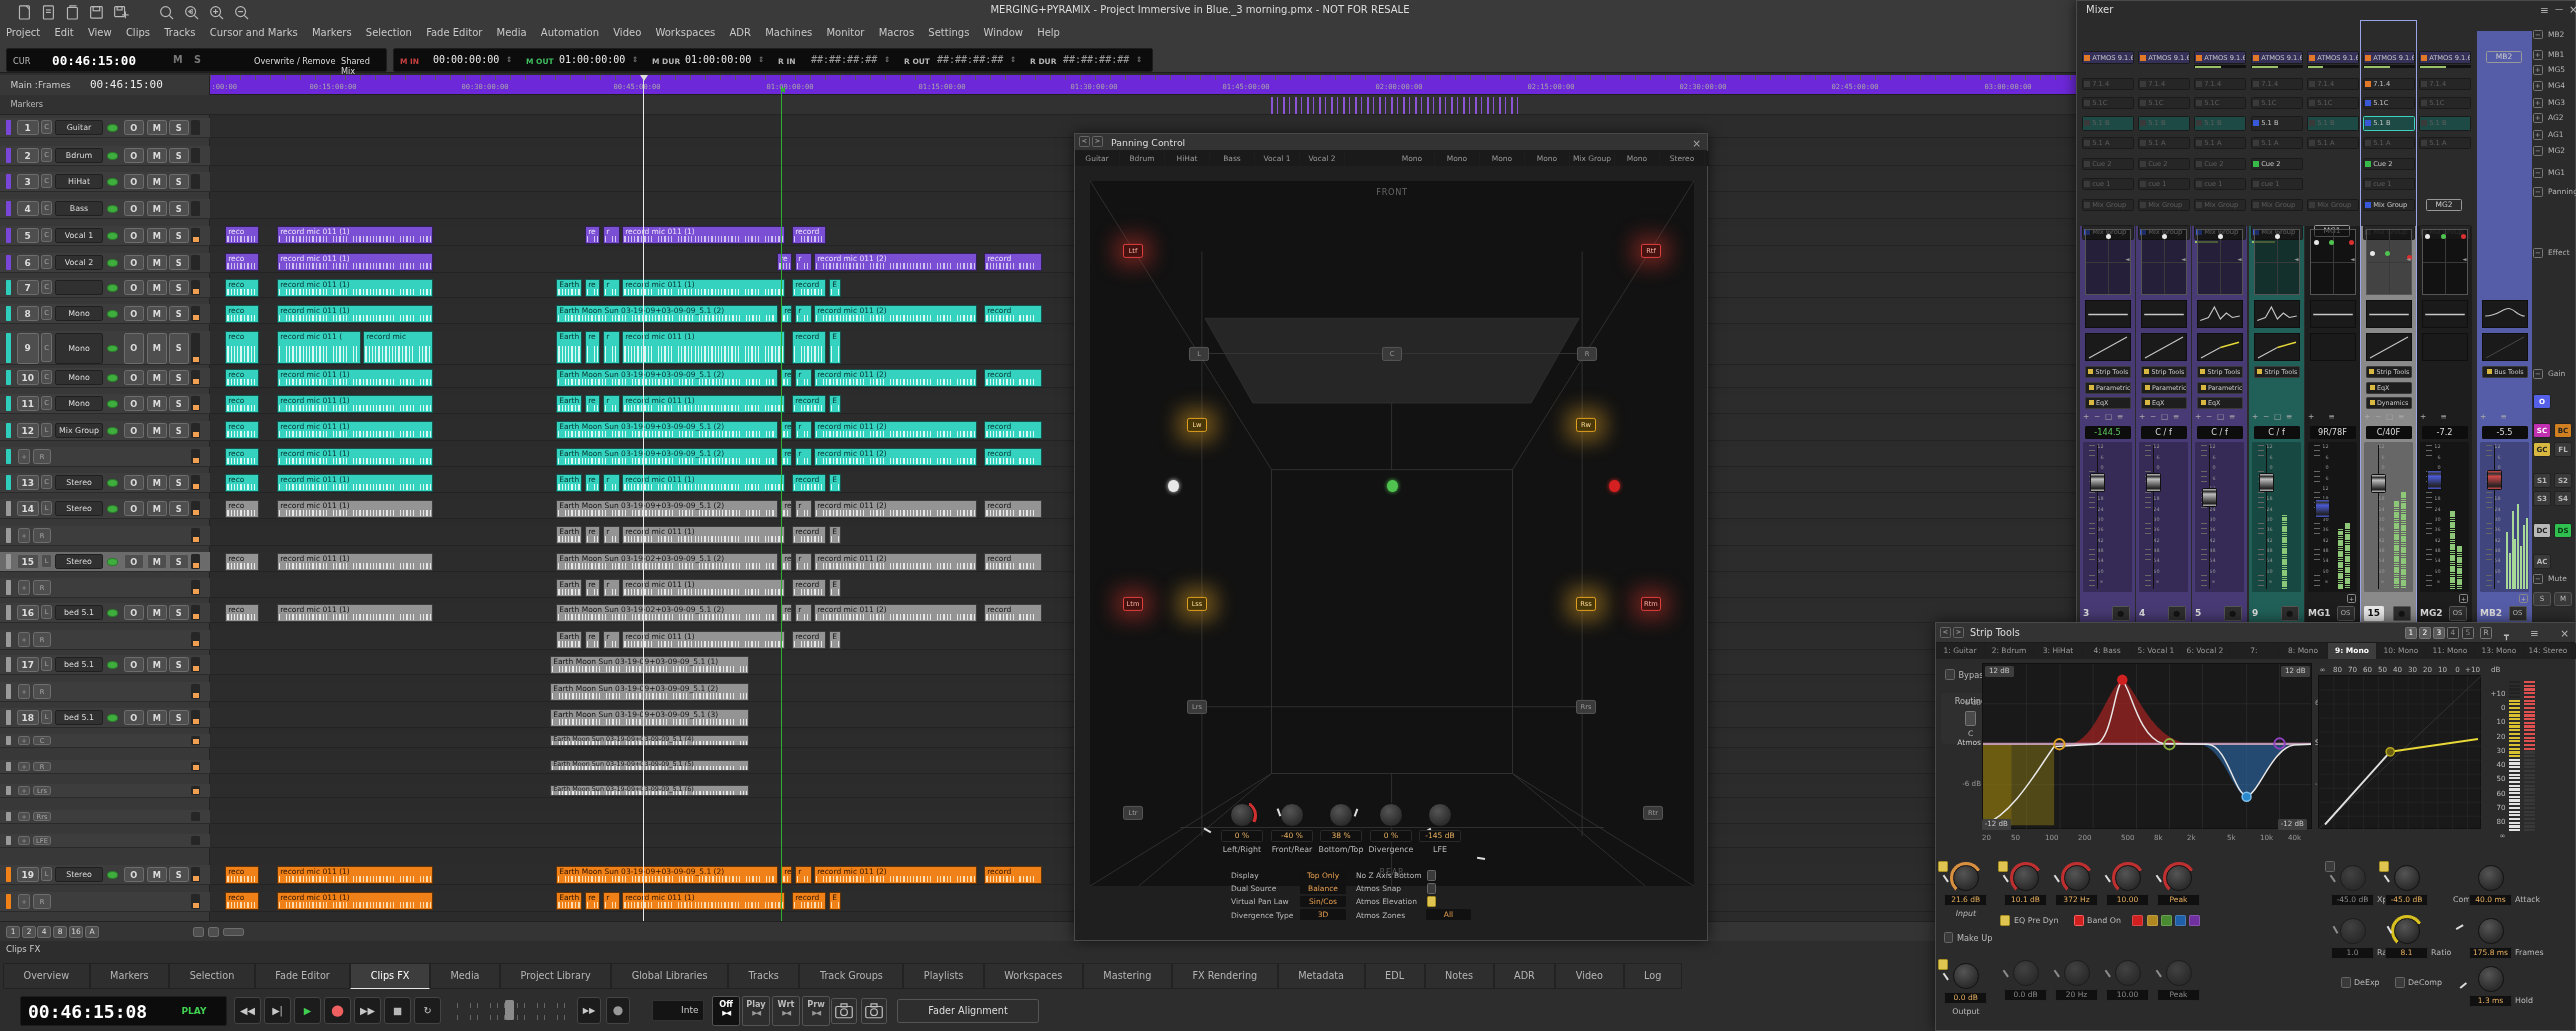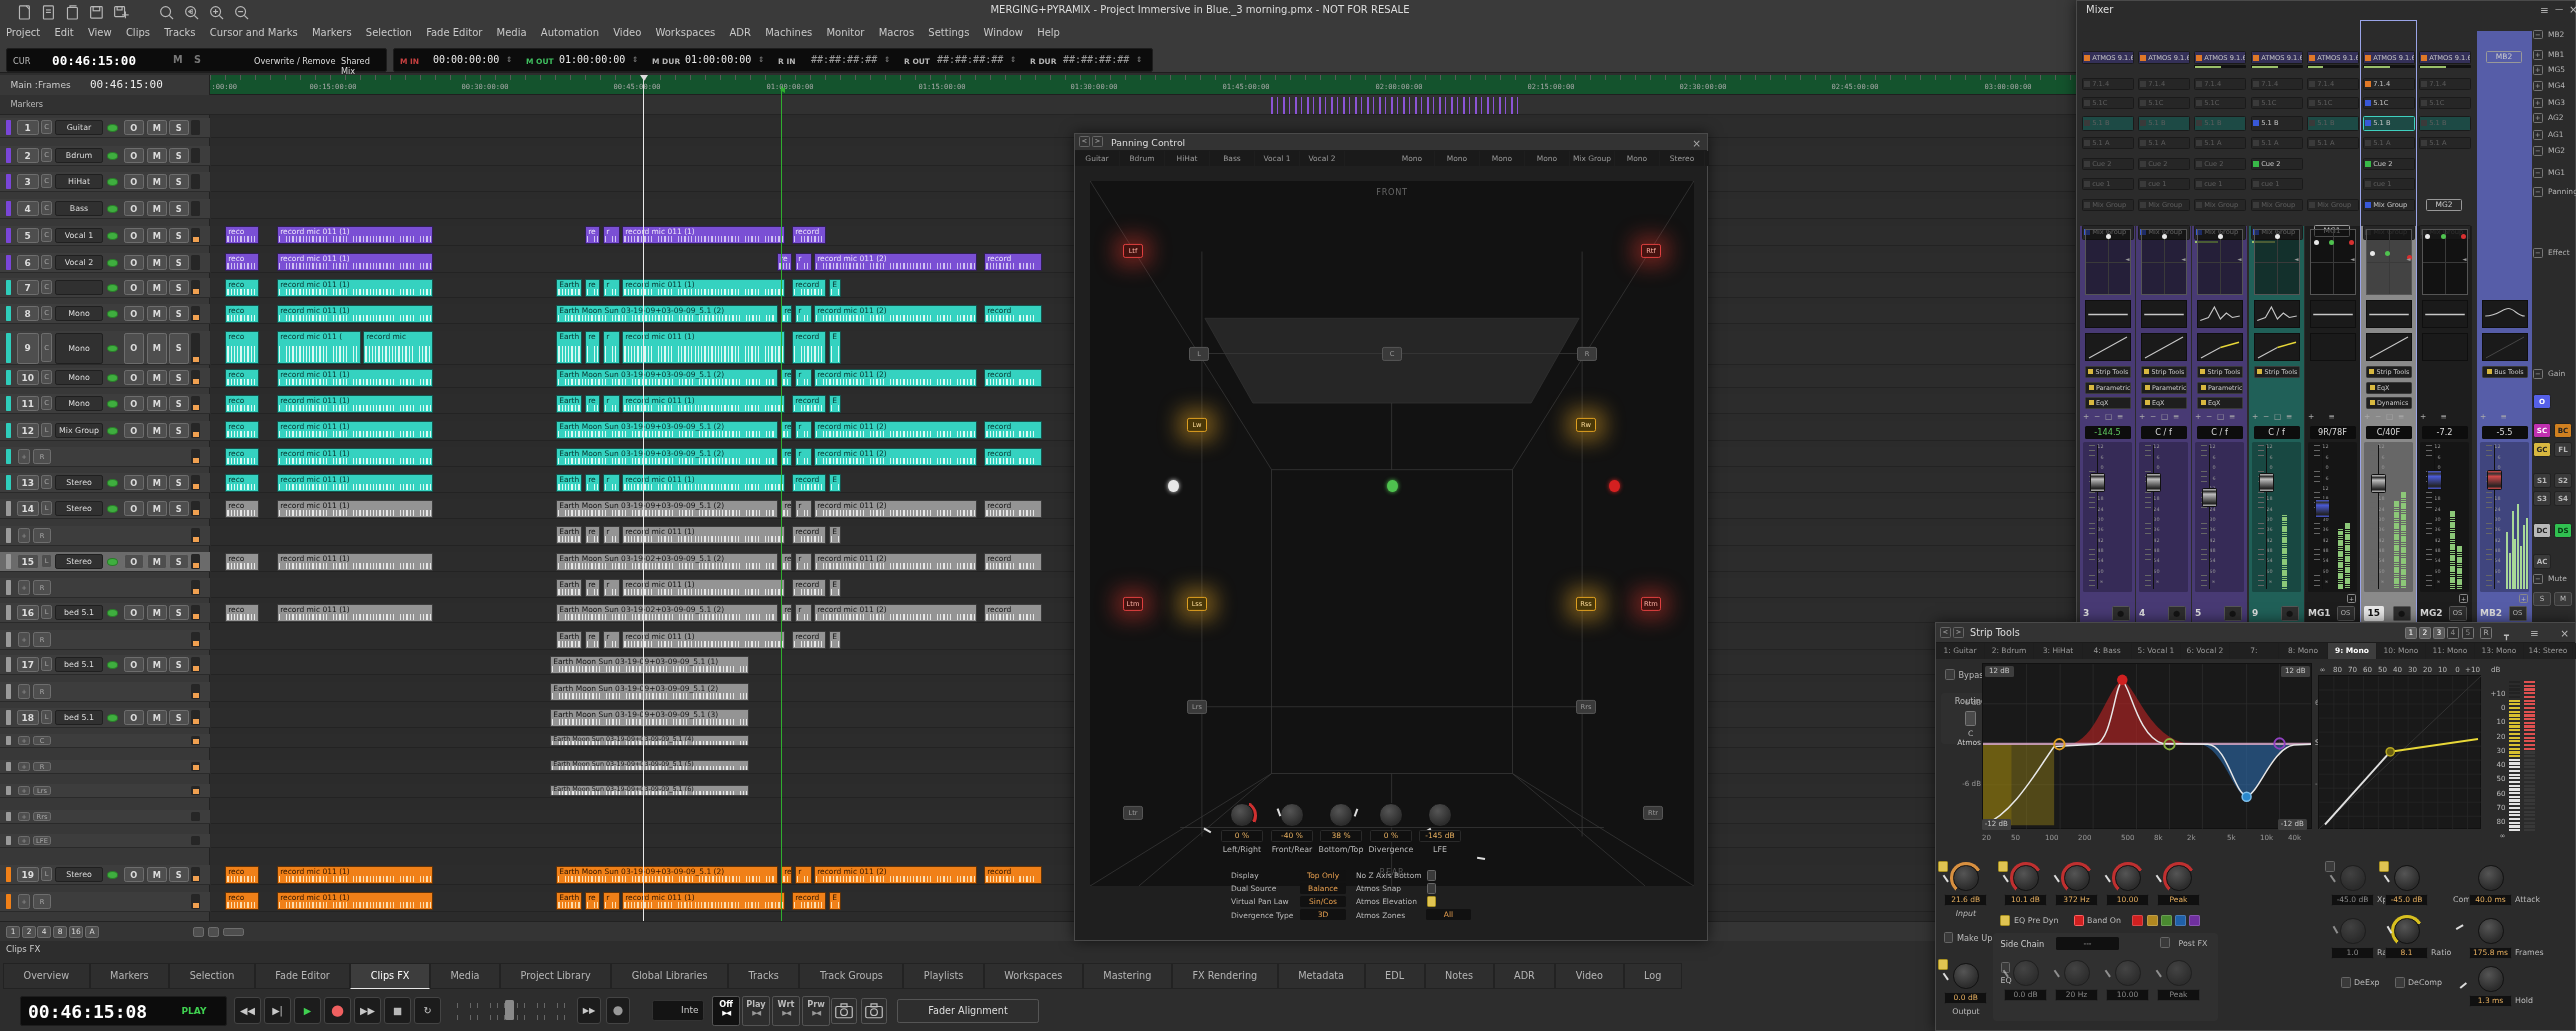--- a/index.html
+++ b/index.html
@@ -112,21 +112,21 @@
         <div style="position: absolute; left: 616px; top: 6px; font-size: 7.5px; color: rgb(136, 136, 136);">⇕</div>
         <div style="position: absolute; left: 636px; top: 7.5px; font-size: 7.5px; color: rgb(181, 181, 181); font-weight: bold;">R DUR</div>
         <div class="mono" style="position: absolute; left: 669px; top: 5.2px; font-size: 10px; color: rgb(153, 153, 153);">##:##:##:##</div>
         <div style="position: absolute; left: 742px; top: 6px; font-size: 7.5px; color: rgb(136, 136, 136);">⇕</div>
       </div>
     </div>
 </div>
 
 <div class="abs" id="timeline" style="left:0;top:75px;width:2076px;height:866px;background:#2b2b2b">
     <div style="position: absolute; left: 0px; top: 0px; width: 210px; height: 866px; background: rgb(56, 56, 56); border-right: 0.7px solid rgb(34, 34, 34);"></div>
-    <div style="position: absolute; left: 210px; top: 0px; width: 1866px; height: 20px; background: #14532d; border-bottom: 0.7px solid rgb(31, 31, 31);">
+    <div style="position: absolute; left: 210px; top: 0px; width: 1866px; height: 20px; background: #6d28d9; border-bottom: 0.7px solid rgb(31, 31, 31);">
       <div style="position: absolute; left: 0px; top: 0px; right: 0px; height: 4.5px; background: repeating-linear-gradient(90deg, rgb(90, 90, 90) 0px, rgb(90, 90, 90) 0.7px, transparent 0.7px, transparent 15px);"></div>
       <div class="mono" style="position: absolute; left: 1.5px; top: 6.7px; width: 60px; text-align: left; font-size: 7.1px; color: rgb(170, 170, 170);">:00:00</div>
       <div class="mono" style="position: absolute; left: 93px; top: 6.7px; width: 60px; text-align: center; font-size: 7.1px; color: rgb(170, 170, 170);">00:15:00:00</div>
       <div class="mono" style="position: absolute; left: 245px; top: 6.7px; width: 60px; text-align: center; font-size: 7.1px; color: rgb(170, 170, 170);">00:30:00:00</div>
       <div class="mono" style="position: absolute; left: 397px; top: 6.7px; width: 60px; text-align: center; font-size: 7.1px; color: rgb(170, 170, 170);">00:45:00:00</div>
       <div class="mono" style="position: absolute; left: 550px; top: 6.7px; width: 60px; text-align: center; font-size: 7.1px; color: rgb(170, 170, 170);">01:00:00:00</div>
       <div class="mono" style="position: absolute; left: 702px; top: 6.7px; width: 60px; text-align: center; font-size: 7.1px; color: rgb(170, 170, 170);">01:15:00:00</div>
       <div class="mono" style="position: absolute; left: 854px; top: 6.7px; width: 60px; text-align: center; font-size: 7.1px; color: rgb(170, 170, 170);">01:30:00:00</div>
       <div class="mono" style="position: absolute; left: 1006px; top: 6.7px; width: 60px; text-align: center; font-size: 7.1px; color: rgb(170, 170, 170);">01:45:00:00</div>
       <div class="mono" style="position: absolute; left: 1159px; top: 6.7px; width: 60px; text-align: center; font-size: 7.1px; color: rgb(170, 170, 170);">02:00:00:00</div>
@@ -1765,28 +1765,20 @@
     <div class="badge" style="position: absolute; left: 221px; top: 271px; width: 43px; height: 12px;">Peak</div>
     <div class="chk on" style="position: absolute; left: 64px; top: 292px; width: 9.7px; height: 11.2px;"></div>
     <div style="position: absolute; left: 78px; top: 293px; width: 52px; height: 10.5px; font-size: 7.9px; color: rgb(187, 187, 187);">EQ Pre Dyn</div>
     <div class="chk red" style="position: absolute; left: 138px; top: 292px; width: 9.7px; height: 11.2px;"></div>
     <div style="position: absolute; left: 151px; top: 293px; width: 42px; height: 10.5px; font-size: 7.9px; color: rgb(187, 187, 187);">Band On</div>
     <div style="position: absolute; left: 196px; top: 292px; width: 10.5px; height: 11.2px; background: rgb(208, 32, 32); border-radius: 1.5px; border: 0.7px solid rgba(255, 255, 255, 0.18);"></div>
     <div style="position: absolute; left: 211px; top: 292px; width: 10.5px; height: 11.2px; background: rgb(176, 136, 32); border-radius: 1.5px; border: 0.7px solid rgba(255, 255, 255, 0.18);"></div>
     <div style="position: absolute; left: 225px; top: 292px; width: 10.5px; height: 11.2px; background: rgb(74, 138, 48); border-radius: 1.5px; border: 0.7px solid rgba(255, 255, 255, 0.18);"></div>
     <div style="position: absolute; left: 239px; top: 292px; width: 10.5px; height: 11.2px; background: rgb(32, 96, 168); border-radius: 1.5px; border: 0.7px solid rgba(255, 255, 255, 0.18);"></div>
     <div style="position: absolute; left: 253px; top: 292px; width: 10.5px; height: 11.2px; background: rgb(112, 48, 160); border-radius: 1.5px; border: 0.7px solid rgba(255, 255, 255, 0.18);"></div>
-    <div style="position: absolute; left: 57px; top: 310px; width: 225px; height: 88px; background: rgb(48, 48, 48); border-radius: 3.7px;">
-      <div style="position: absolute; left: 7.5px; top: 6px; font-size: 8.2px; color: rgb(204, 204, 204);">Side Chain</div>
-      <div style="position: absolute; left: 63px; top: 3.7px; width: 63px; height: 13.5px; background: rgb(16, 16, 16); border-radius: 1.5px; color: rgb(170, 170, 170); font-size: 7.5px; text-align: center; line-height: 13.5px;">---</div>
-      <div class="chk" style="position: absolute; right: 48px; top: 3.7px;"></div>
-      <div style="position: absolute; right: 10.5px; top: 6px; font-size: 7.9px; color: rgb(187, 187, 187);">Post FX</div>
-      <div class="chk" style="position: absolute; left: 7.5px; top: 28.5px;"></div>
-      <div style="position: absolute; left: 7.5px; top: 43px; font-size: 7.9px; color: rgb(187, 187, 187);">EQ</div>
-    </div>
     <div class="knob" style="position: absolute; left: 77px; top: 337px; width: 25.5px; height: 25.5px; opacity: 0.55;">
       <div style="position: absolute; left: 50%; top: 2.2px; width: 1.5px; height: 8.2px; background: rgb(221, 221, 221); transform: rotate(-35deg); transform-origin: 50% 500%;"></div>
     </div>
     <div class="badge" style="position: absolute; left: 68px; top: 366px; width: 43px; height: 12px; color: rgb(138, 138, 138);">0.0 dB</div>
     <div class="knob" style="position: absolute; left: 128px; top: 337px; width: 25.5px; height: 25.5px; opacity: 0.55;">
       <div style="position: absolute; left: 50%; top: 2.2px; width: 1.5px; height: 8.2px; background: rgb(221, 221, 221); transform: rotate(-35deg); transform-origin: 50% 500%;"></div>
     </div>
     <div class="badge" style="position: absolute; left: 119px; top: 366px; width: 43px; height: 12px; color: rgb(138, 138, 138);">20 Hz</div>
     <div class="knob" style="position: absolute; left: 179px; top: 337px; width: 25.5px; height: 25.5px; opacity: 0.55;">
       <div style="position: absolute; left: 50%; top: 2.2px; width: 1.5px; height: 8.2px; background: rgb(221, 221, 221); transform: rotate(-35deg); transform-origin: 50% 500%;"></div>

